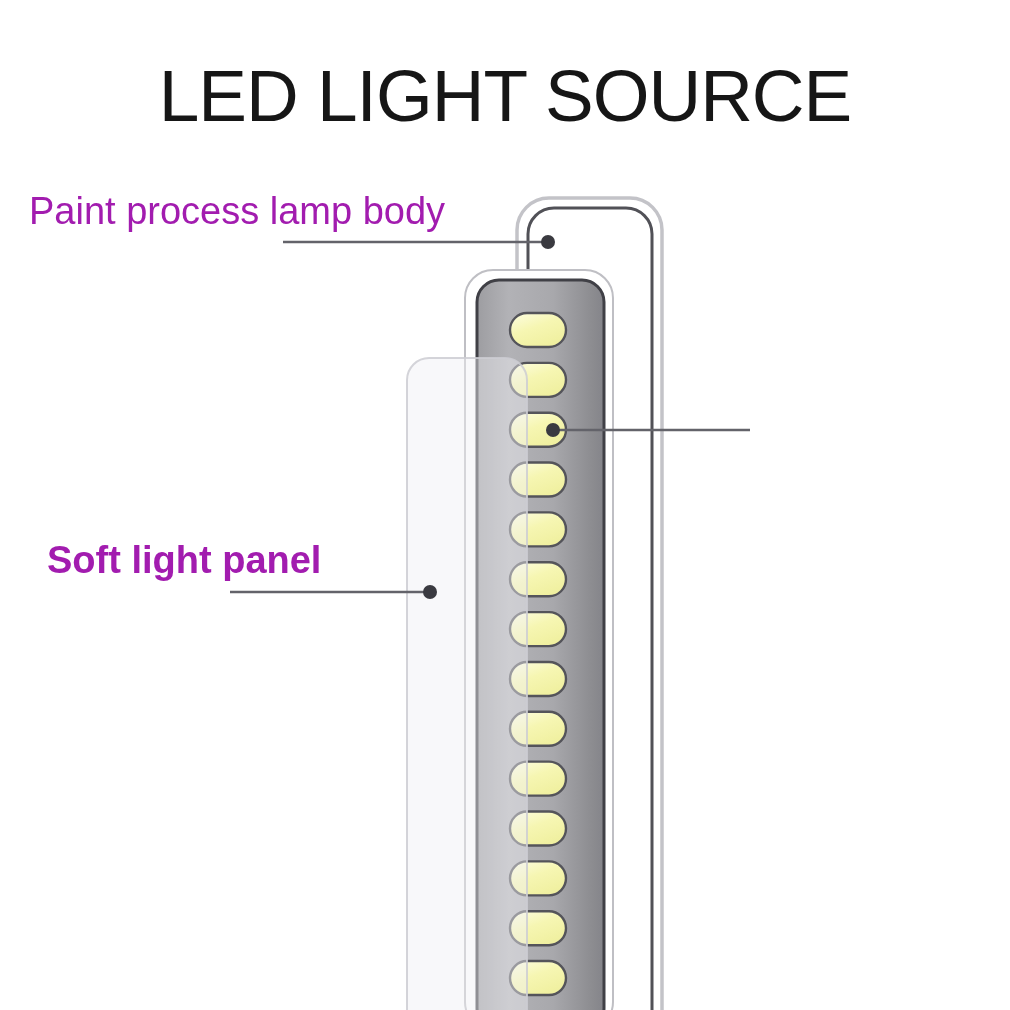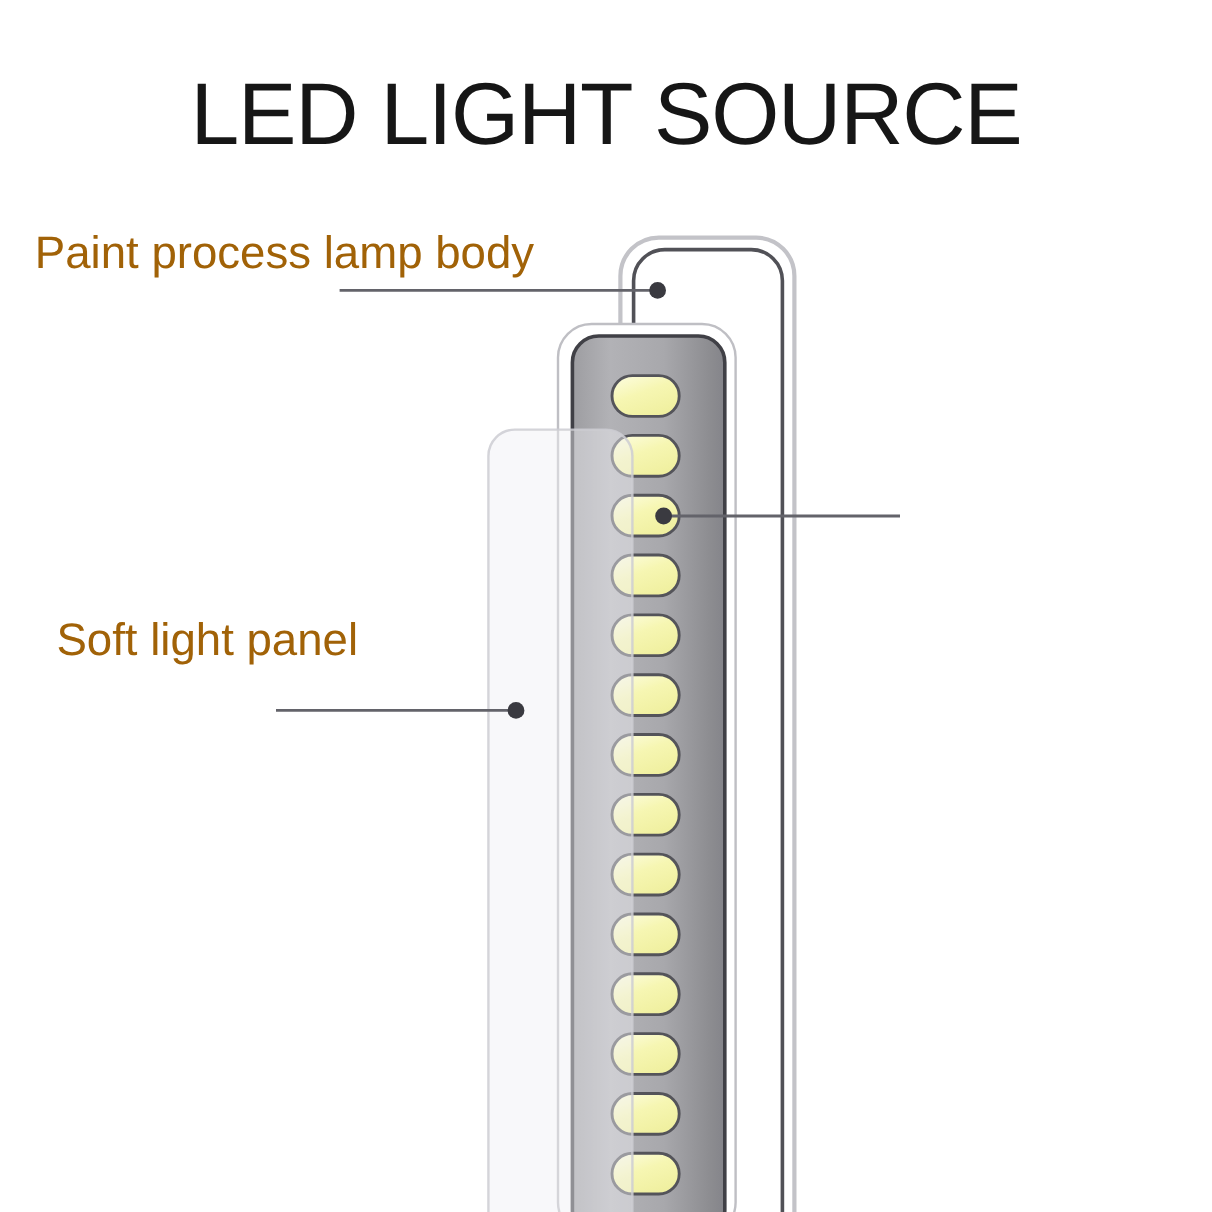--- a/index.html
+++ b/index.html
@@ -30,27 +30,27 @@
     font-weight: 400;
     letter-spacing: -1px;
     color: #161616;
     line-height: 1.15;
     white-space: nowrap;
   }
   .label {
     position: absolute;
     font-size: 38px;
     font-weight: 400;
-    color: #a16207;
+    color: #a21caf;
     line-height: 1.2;
     white-space: nowrap;
   }
   .label-lamp-body { top: 189px; left: 29px; }
   .label-led-beads { top: 387px; left: 707px; }
-  .label-soft-panel { top: 512px; left: 47px; }
+  .label-soft-panel { top: 538px; left: 47px; font-weight: bold; }
 </style>
 </head>
 <body>
 
 <div class="stage">
 
   <svg class="diagram" width="1010" height="1010" viewBox="0 0 1010 1010">
     <defs>
       <linearGradient id="beadGrad" x1="0" y1="0" x2="0.6" y2="1">
         <stop offset="0" stop-color="#fdfde2"></stop>

